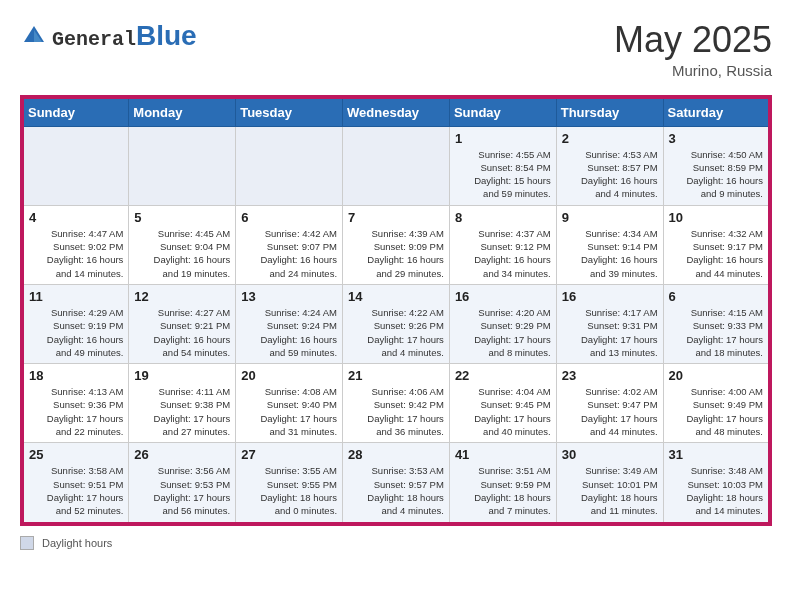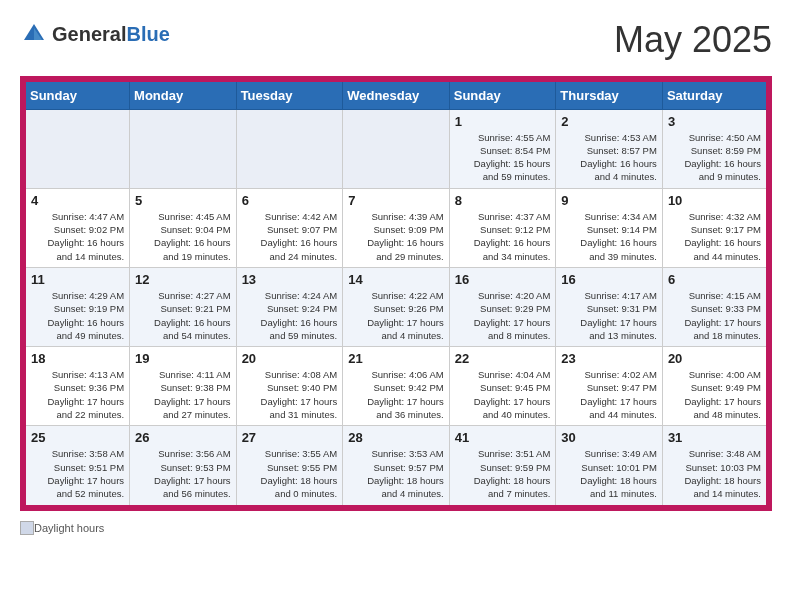--- a/index.html
+++ b/index.html
@@ -18,23 +18,24 @@
     }
     .logo {
       display: flex;
       align-items: center;
       gap: 4px;
     }
     .logo-text-general {
       font-size: 20px;
       font-weight: bold;
       color: #333;
+      font-family: Liberation Mono, monospace;
     }
     .logo-text-blue {
-      font-size: 20px;
+      font-size: 28px;
       font-weight: bold;
       color: #2a6db5;
     }
     .logo-icon {
       width: 28px;
       height: 28px;
     }
     .title-block {
       text-align: right;
     }
@@ -45,21 +46,21 @@
       line-height: 1.1;
     }
     .location {
       font-size: 15px;
       color: #555;
       margin-top: 2px;
     }
     .calendar {
       width: 100%;
       border-collapse: collapse;
-      border: 6px solid #be185d;
+      border: 4px solid #be185d;
       padding-left: 12px;
     }
     .calendar th {
       background-color: #2a6db5;
       color: white;
       font-size: 13px;
       font-weight: bold;
       padding: 6px 4px;
       text-align: left;
       border: 1px solid #1e5a9a;
@@ -93,20 +94,21 @@
     .row-alt td {
       background-color: #f0f4fa;
     }
     .row-alt td.empty {
       background-color: #eaeef6;
     }
     .footer {
       margin-top: 10px;
       display: flex;
       align-items: center;
+      gap: 8px;
       font-size: 11px;
       color: #555;
     }
     .footer-box {
       width: 14px;
       height: 14px;
       background: #d0d8e8;
       border: 1px solid #aaa;
       display: inline-block;
     }
@@ -119,20 +121,21 @@
     <svg class="logo-icon" viewBox="0 0 28 28" xmlns="http://www.w3.org/2000/svg">
       <polygon points="14,4 24,20 4,20" fill="#2a6db5"></polygon>
       <polygon points="14,8 22,20 14,20" fill="#5a9fd4" opacity="0.6"></polygon>
     </svg>
     <span>
       <span class="logo-text-general">General</span><span class="logo-text-blue">Blue</span>
     </span>
   </div>
   <div class="title-block">
     <div class="month-year">May 2025</div>
+    <div class="location">Murino, Russia</div>
   </div>
 </div>
 
 <table class="calendar">
   <thead>
     <tr>
     <th>Sunday</th>
         <th>Monday</th>
         <th>Tuesday</th>
         <th>Wednesday</th>

